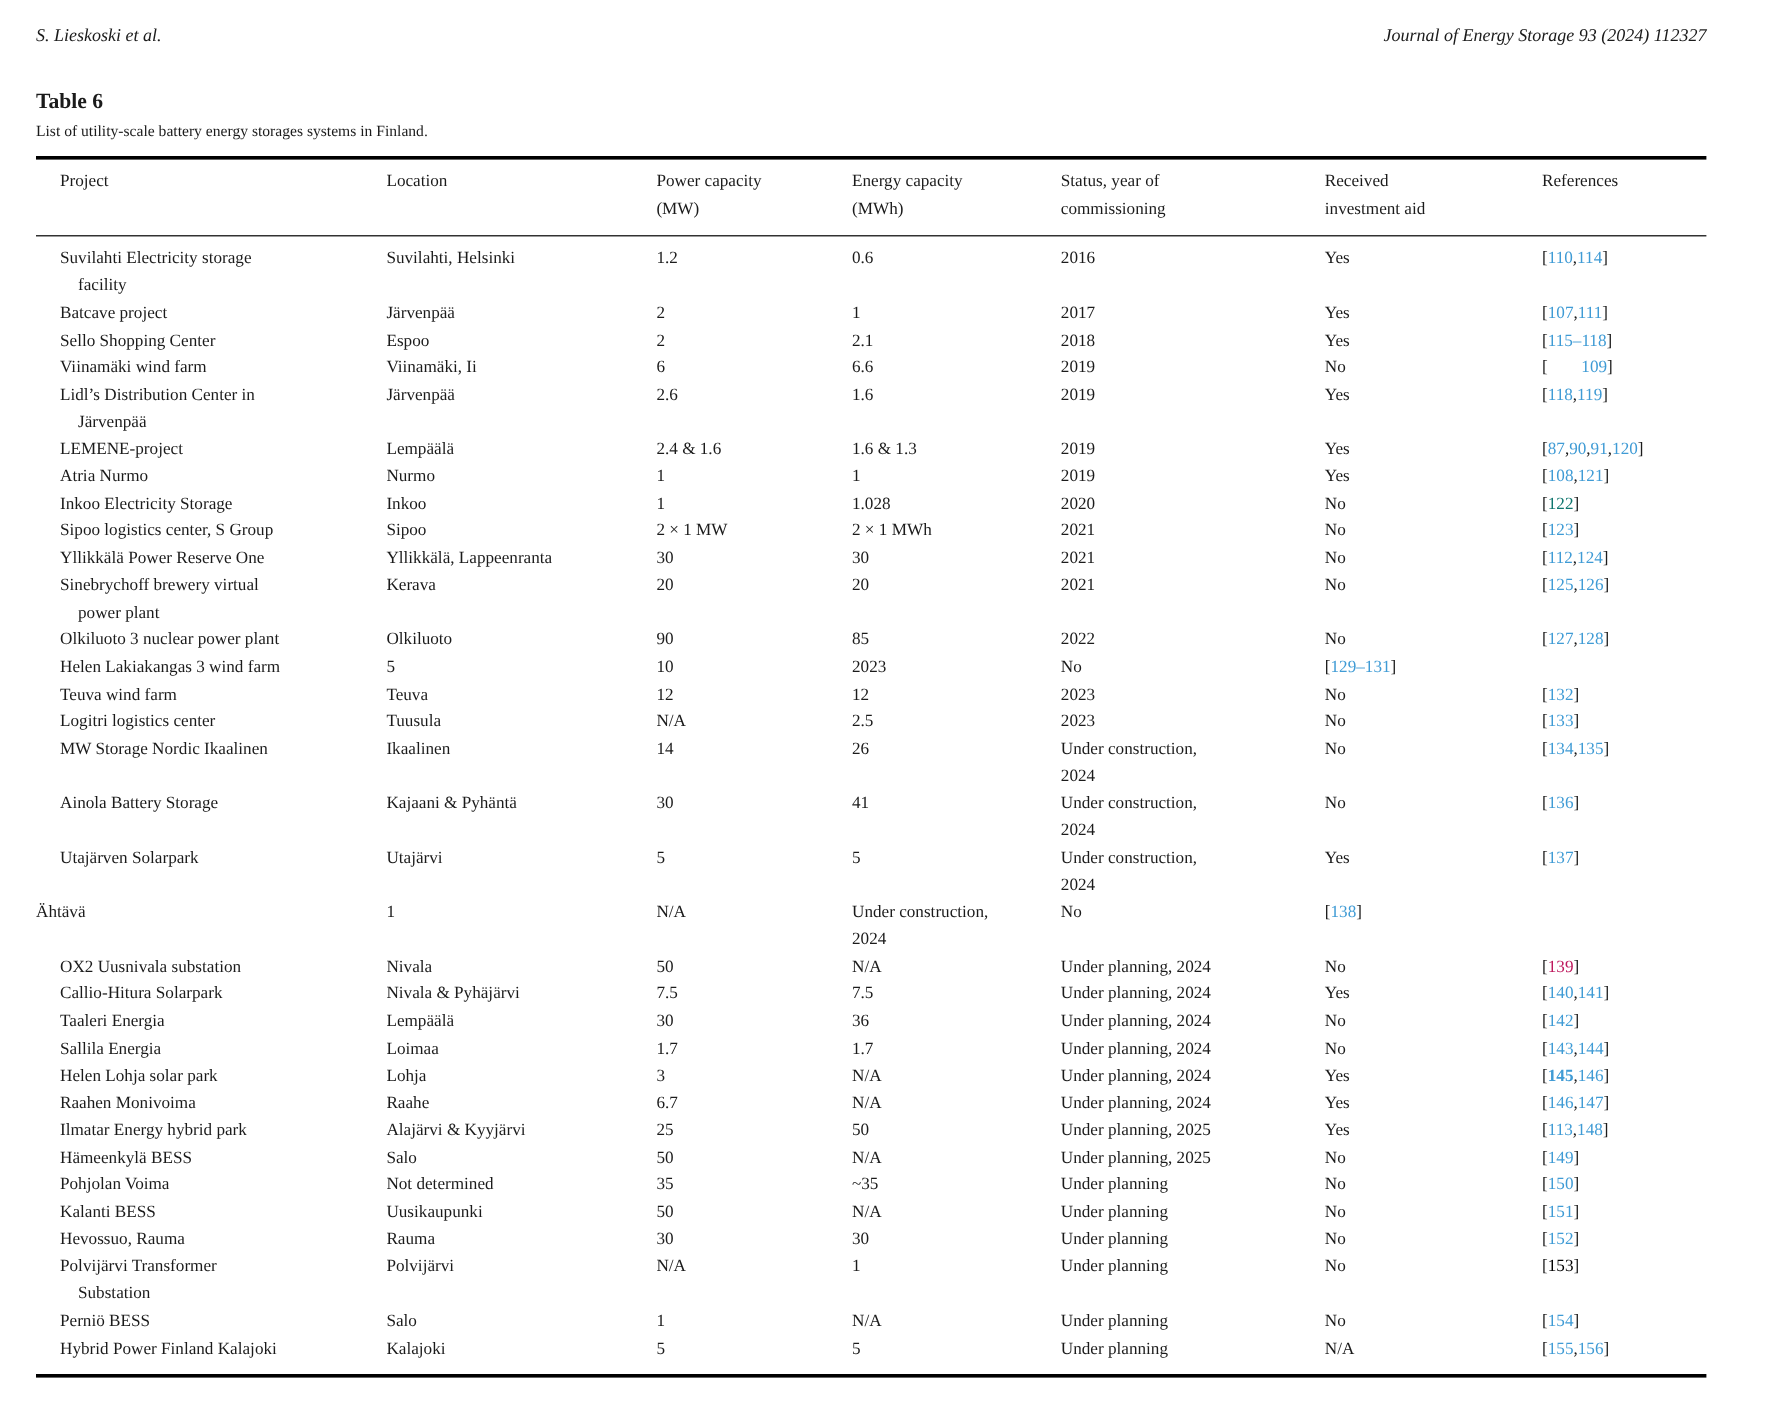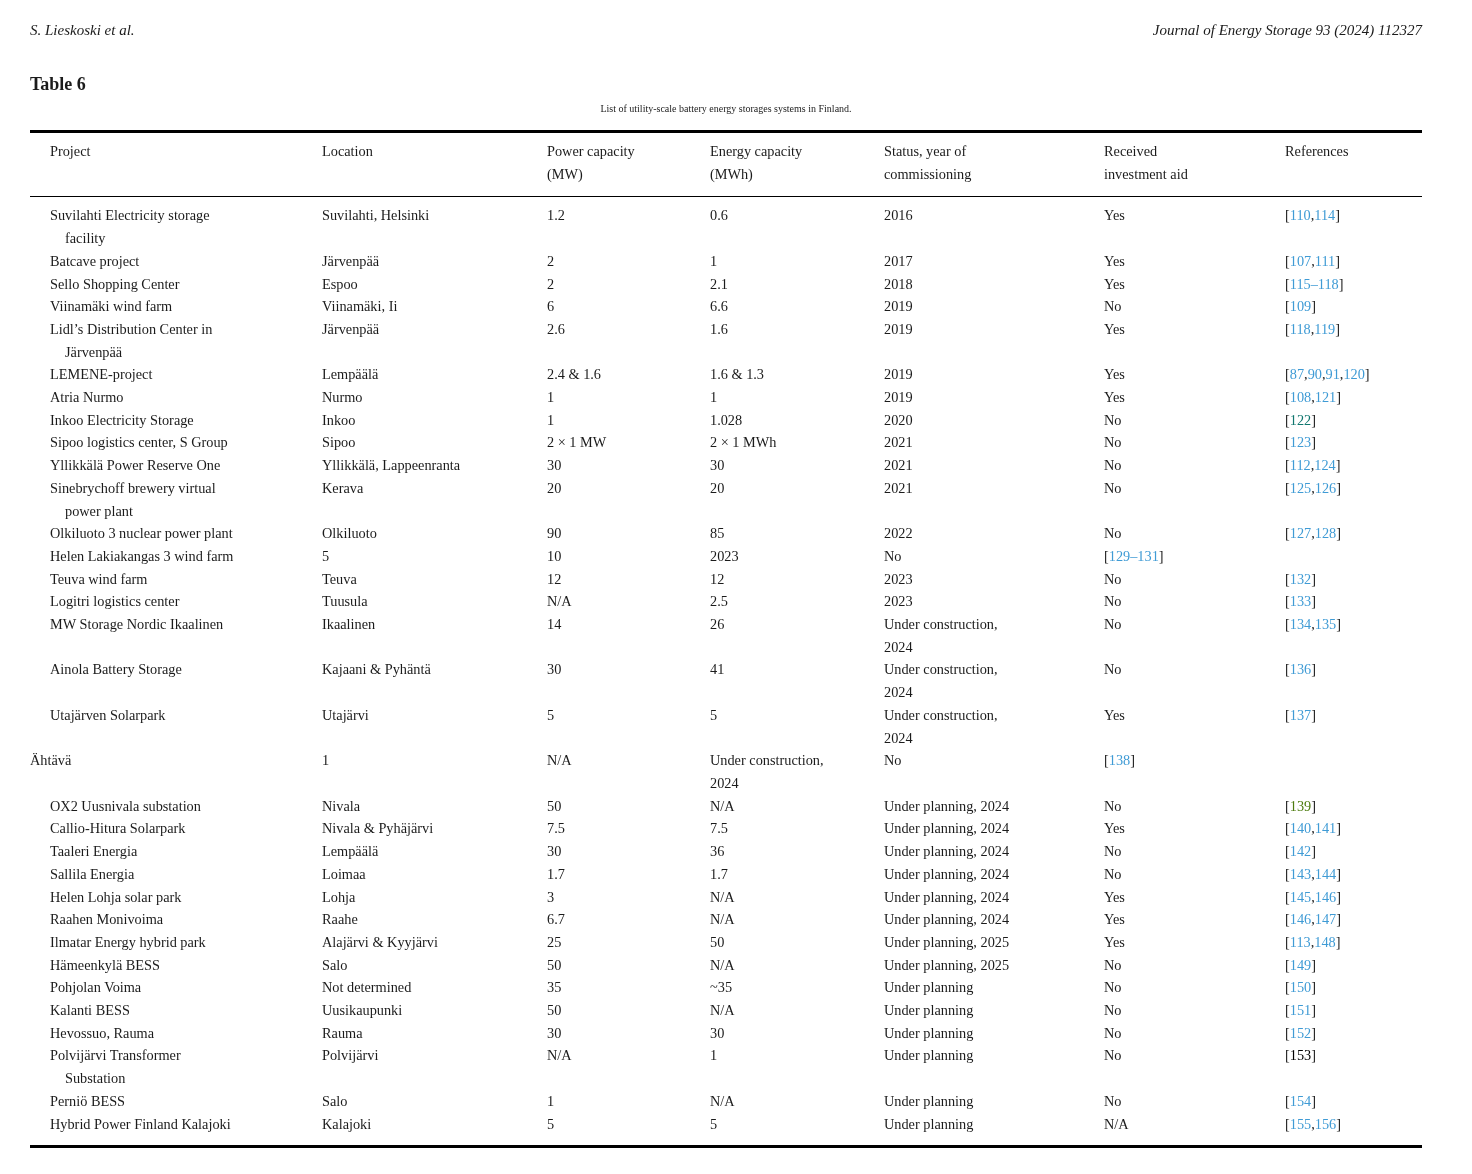--- a/index.html
+++ b/index.html
@@ -29,23 +29,22 @@
   }
   .title-block {
     margin-top: 33px;
   }
   .table-label {
     font-weight: bold;
     font-size: 18px;
     line-height: 24px;
   }
   .table-caption {
-    font-size: 10px;
+    font-size: 13px;
     line-height: 25px;
-    text-align: center;
   }
   .tbl {
     margin-top: 9px;
     border-top: 3px solid #000;
     border-bottom: 3px solid #000;
   }
   .tgrid {
     display: grid;
     grid-template-columns: 292px 225px 163px 174px 220px 181px 137px;
   }
@@ -133,21 +132,21 @@
           <div class="tcell">Yes</div>
           <div class="tcell"><span>[</span><span class="ref-num" style="color: rgb(63, 155, 213);">115–118</span><span>]</span></div>
         </div>
         <div class="trow tgrid">
           <div class="tcell first"><span class="hangin">Viinamäki wind farm</span></div>
           <div class="tcell">Viinamäki, Ii</div>
           <div class="tcell">6</div>
           <div class="tcell">6.6</div>
           <div class="tcell">2019</div>
           <div class="tcell">No</div>
-          <div class="tcell"><span>[</span><span class="ref-num" style="color: rgb(63, 155, 213);">109</span><span>]</span></div>
+          <div class="tcell"><span>[</span><span class="ref-num" style="color: rgb(63, 155, 213); margin-left: 28px;">109</span><span>]</span></div>
         </div>
         <div class="trow tgrid">
           <div class="tcell first"><span class="hangin">Lidl’s Distribution Center in
 Järvenpää</span></div>
           <div class="tcell">Järvenpää</div>
           <div class="tcell">2.6</div>
           <div class="tcell">1.6</div>
           <div class="tcell">2019</div>
           <div class="tcell">Yes</div>
           <div class="tcell"><span>[</span><span class="ref-num" style="color: rgb(63, 155, 213);">118</span><span>,</span><span class="ref-num" style="color: rgb(63, 155, 213);">119</span><span>]</span></div>
@@ -281,21 +280,21 @@
           <div class="tcell">No</div>
           <div class="tcell"><span>[</span><span class="ref-num" style="color: rgb(63, 155, 213);">138</span><span>]</span></div>
         </div>
         <div class="trow tgrid">
           <div class="tcell first"><span class="hangin">OX2 Uusnivala substation</span></div>
           <div class="tcell">Nivala</div>
           <div class="tcell">50</div>
           <div class="tcell">N/A</div>
           <div class="tcell">Under planning, 2024</div>
           <div class="tcell">No</div>
-          <div class="tcell"><span>[</span><span class="ref-num" style="color: #4d7c0f;">139</span><span>]</span></div>
+          <div class="tcell"><span>[</span><span class="ref-num" style="color: #be185d;">139</span><span>]</span></div>
         </div>
         <div class="trow tgrid">
           <div class="tcell first"><span class="hangin">Callio-Hitura Solarpark</span></div>
           <div class="tcell">Nivala &amp; Pyhäjärvi</div>
           <div class="tcell">7.5</div>
           <div class="tcell">7.5</div>
           <div class="tcell">Under planning, 2024</div>
           <div class="tcell">Yes</div>
           <div class="tcell"><span>[</span><span class="ref-num" style="color: rgb(63, 155, 213);">140</span><span>,</span><span class="ref-num" style="color: rgb(63, 155, 213);">141</span><span>]</span></div>
         </div>
@@ -317,21 +316,21 @@
           <div class="tcell">No</div>
           <div class="tcell"><span>[</span><span class="ref-num" style="color: rgb(63, 155, 213);">143</span><span>,</span><span class="ref-num" style="color: rgb(63, 155, 213);">144</span><span>]</span></div>
         </div>
         <div class="trow tgrid">
           <div class="tcell first"><span class="hangin">Helen Lohja solar park</span></div>
           <div class="tcell">Lohja</div>
           <div class="tcell">3</div>
           <div class="tcell">N/A</div>
           <div class="tcell">Under planning, 2024</div>
           <div class="tcell">Yes</div>
-          <div class="tcell"><span>[</span><span class="ref-num" style="color: rgb(63, 155, 213);">145</span><span>,</span><span class="ref-num" style="color: rgb(63, 155, 213);">146</span><span>]</span></div>
+          <div class="tcell"><span>[</span><span class="ref-num" style="color: rgb(63, 155, 213); font-weight: bold;">145</span><span>,</span><span class="ref-num" style="color: rgb(63, 155, 213);">146</span><span>]</span></div>
         </div>
         <div class="trow tgrid">
           <div class="tcell first"><span class="hangin">Raahen Monivoima</span></div>
           <div class="tcell">Raahe</div>
           <div class="tcell">6.7</div>
           <div class="tcell">N/A</div>
           <div class="tcell">Under planning, 2024</div>
           <div class="tcell">Yes</div>
           <div class="tcell"><span>[</span><span class="ref-num" style="color: rgb(63, 155, 213);">146</span><span>,</span><span class="ref-num" style="color: rgb(63, 155, 213);">147</span><span>]</span></div>
         </div>

